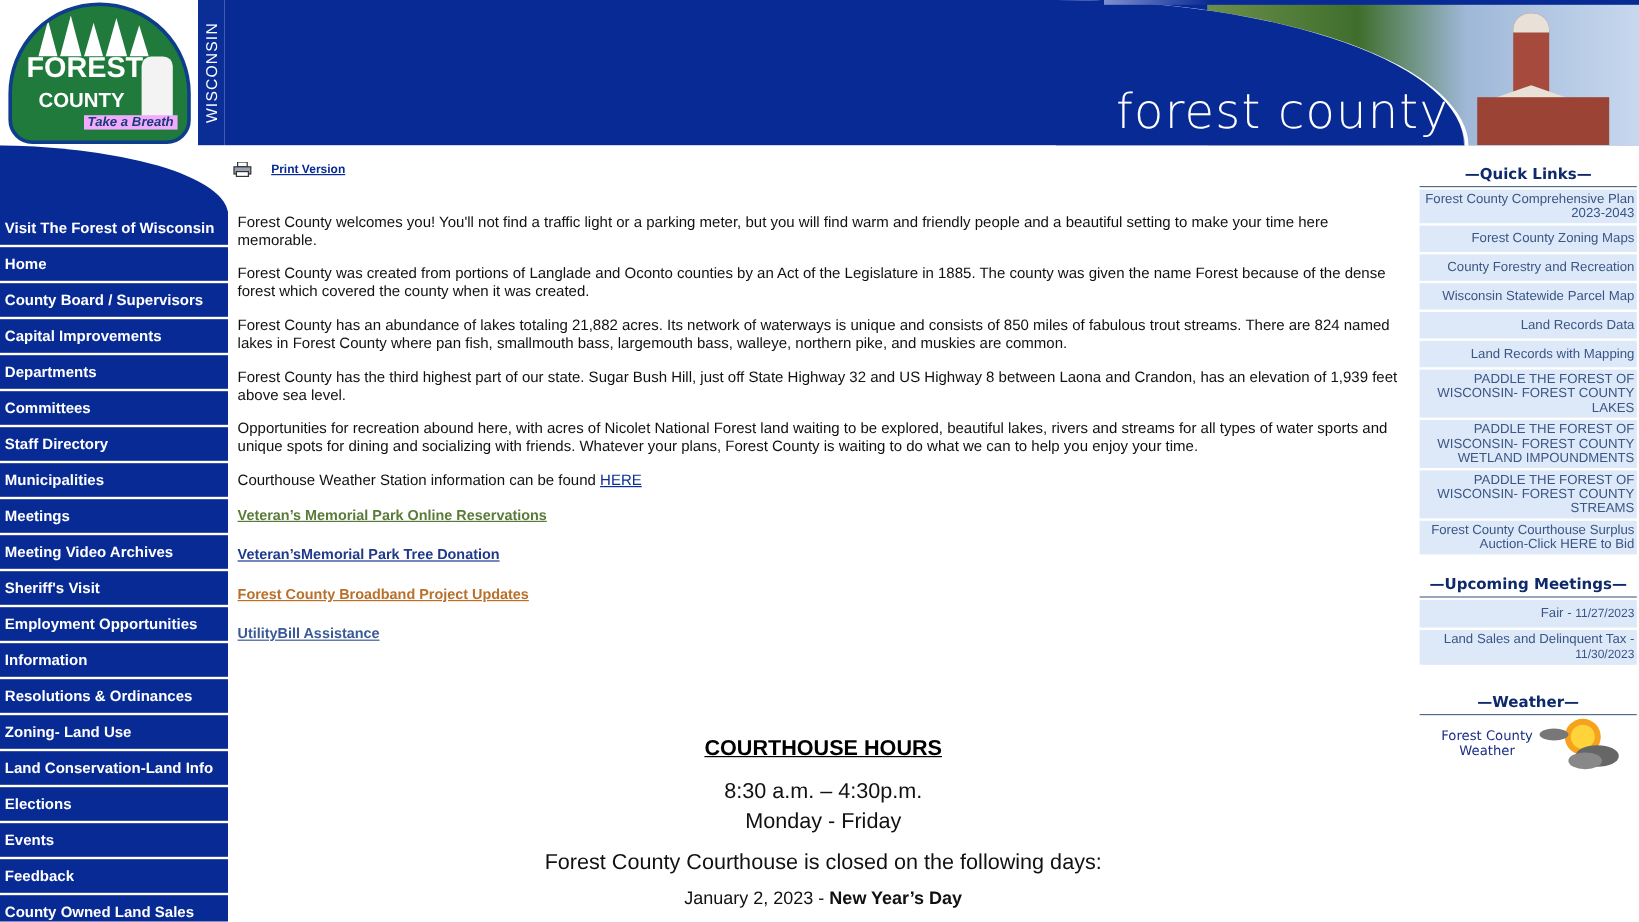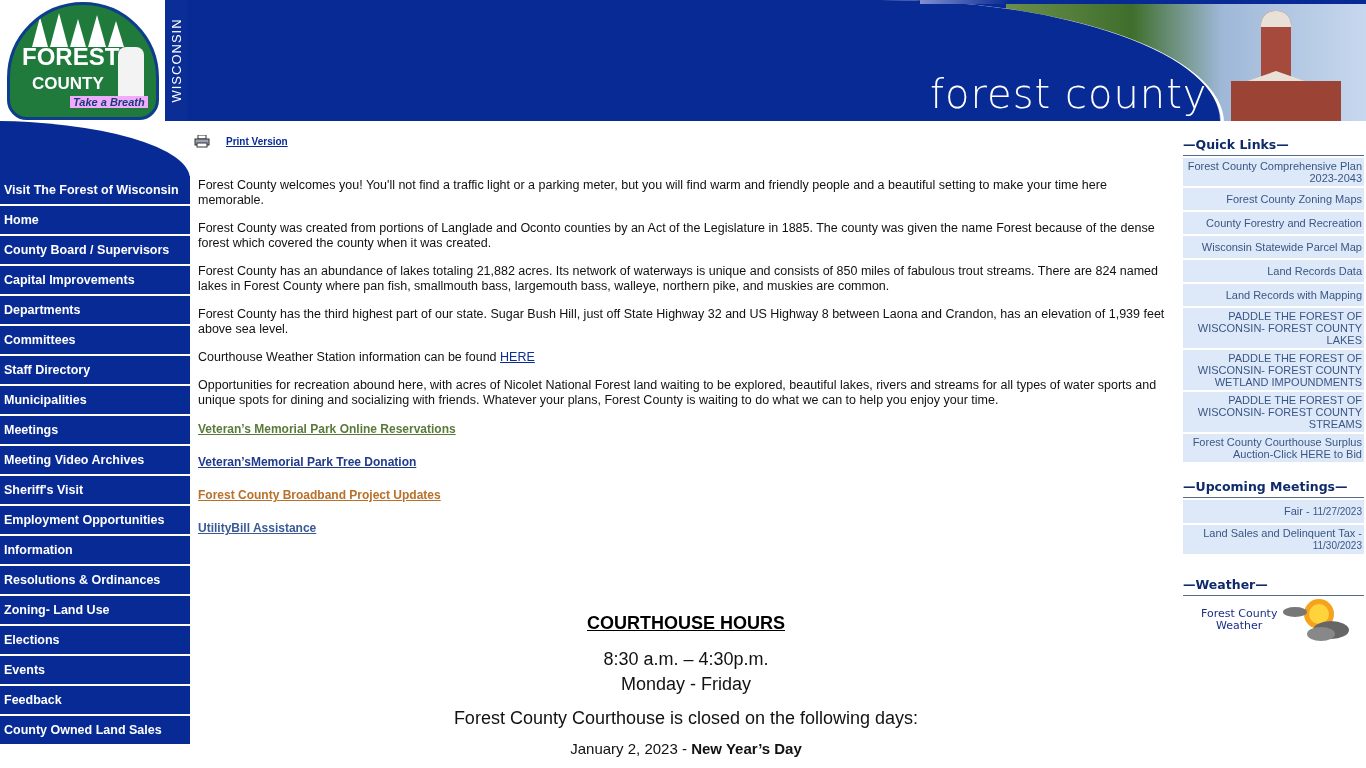--- a/index.html
+++ b/index.html
@@ -51,21 +51,21 @@
     .hours { position: absolute; left: 198px; top: 612px; width: 976px; text-align: center; }
     .hours-title { font-weight: bold; font-size: 18px; text-decoration: underline; color: #000; line-height: 22px; }
     .hours-time { font-size: 18px; line-height: 25px; margin-top: 13px; color: #111; }
     .hours-days { font-size: 18px; line-height: 25px; color: #111; }
     .hours-closed { font-size: 18px; line-height: 22px; margin-top: 10px; color: #111; }
     .holiday { font-size: 15px; line-height: 18px; margin-top: 11px; color: #111; }
     .holiday b { font-weight: bold; }
 
     
     .right { position: absolute; left: 1183px; top: 136px; width: 181px; }
-    .section-title { font-family: "DejaVu Sans", sans-serif; font-weight: bold; font-size: 12.5px; color: #0e2a6a; line-height: 18px; border-bottom: 1px solid #566b8c; padding-bottom: 1px; }
+    .section-title { font-family: "DejaVu Sans", sans-serif; font-weight: bold; font-size: 12.5px; color: #0e2a6a; text-align: center; line-height: 18px; border-bottom: 1px solid #566b8c; padding-bottom: 1px; }
     .ql-item { display: block; background: #dde9f8; margin-top: 2px; padding: 2px 2px 2px 4px; text-align: right; font-size: 11px; line-height: 12px; color: #3a5685; text-decoration: none; }
     .ql-item.single { padding-top: 5px; padding-bottom: 5px; }
     .meet-date { font-size: 10px; }
     .spacer-14 { height: 16px; }
     .weather-row { display: flex; align-items: center; height: 48px; padding-left: 18px; gap: 4px; }
     .weather-label { font-family: "DejaVu Sans", sans-serif; font-size: 11px; color: #1b2f85; text-align: center; line-height: 12px; }
     .weather-icon { width: 70px; height: 44px; position: relative; }
   </style>
 </head>
 <body>
@@ -117,20 +117,21 @@
   <a class="nav-item">Committees</a>
   <a class="nav-item">Staff Directory</a>
   <a class="nav-item">Municipalities</a>
   <a class="nav-item">Meetings</a>
   <a class="nav-item">Meeting Video Archives</a>
   <a class="nav-item">Sheriff's Visit</a>
   <a class="nav-item">Employment Opportunities</a>
   <a class="nav-item">Information</a>
   <a class="nav-item">Resolutions &amp; Ordinances</a>
   <a class="nav-item">Zoning- Land Use</a>
+  <a class="nav-item">Land Conservation-Land Info</a>
   <a class="nav-item">Elections</a>
   <a class="nav-item">Events</a>
   <a class="nav-item">Feedback</a>
   <a class="nav-item">County Owned Land Sales</a>
 </nav>
 
 <div class="main">
   <div class="print-row">
     <svg class="print-icon" viewBox="0 0 16 13">
       <rect x="4" y="0" width="8" height="4" fill="#fff" stroke="#333" stroke-width="1"></rect>
@@ -138,24 +139,24 @@
       <rect x="3" y="8" width="10" height="4" fill="#fff" stroke="#333" stroke-width="1"></rect>
     </svg>
     <a class="print-link">Print Version</a>
   </div>
 
   <div class="paras">
     <p class="para">Forest County welcomes you! You'll not find a traffic light or a parking meter, but you will find warm and friendly people and a beautiful setting to make your time here memorable.</p>
     <p class="para">Forest County was created from portions of Langlade and Oconto counties by an Act of the Legislature in 1885. The county was given the name Forest because of the dense forest which covered the county when it was created.</p>
     <p class="para">Forest County has an abundance of lakes totaling 21,882 acres. Its network of waterways is unique and consists of 850 miles of fabulous trout streams. There are 824 named lakes in Forest County where pan fish, smallmouth bass, largemouth bass, walleye, northern pike, and muskies are common.</p>
     <p class="para">Forest County has the third highest part of our state. Sugar Bush Hill, just off State Highway 32 and US Highway 8 between Laona and Crandon, has an elevation of 1,939 feet above sea level.</p>
+    <p class="para">Opportunities for recreation abound here, with acres of Nicolet National Forest land waiting to be explored, beautiful lakes, rivers and streams for all types of water sports and unique spots for dining and socializing with friends. Whatever your plans, Forest County is waiting to do what we can to help you enjoy your time.</p>
     <p class="para">
       <span>Courthouse Weather Station information can be found </span><a>HERE</a>
     </p>
-    <p class="para">Opportunities for recreation abound here, with acres of Nicolet National Forest land waiting to be explored, beautiful lakes, rivers and streams for all types of water sports and unique spots for dining and socializing with friends. Whatever your plans, Forest County is waiting to do what we can to help you enjoy your time.</p>
   </div>
 
   <div class="link-list">
     <a class="feat-link" style="color:#5a7a3a">Veteran’s Memorial Park Online Reservations</a>
     <a class="feat-link" style="color:#1f3a8a">Veteran’sMemorial Park Tree Donation</a>
     <a class="feat-link" style="color:#b8702a">Forest County Broadband Project Updates</a>
     <a class="feat-link" style="color:#3a5a95">UtilityBill Assistance</a>
   </div>
 </div>
 

